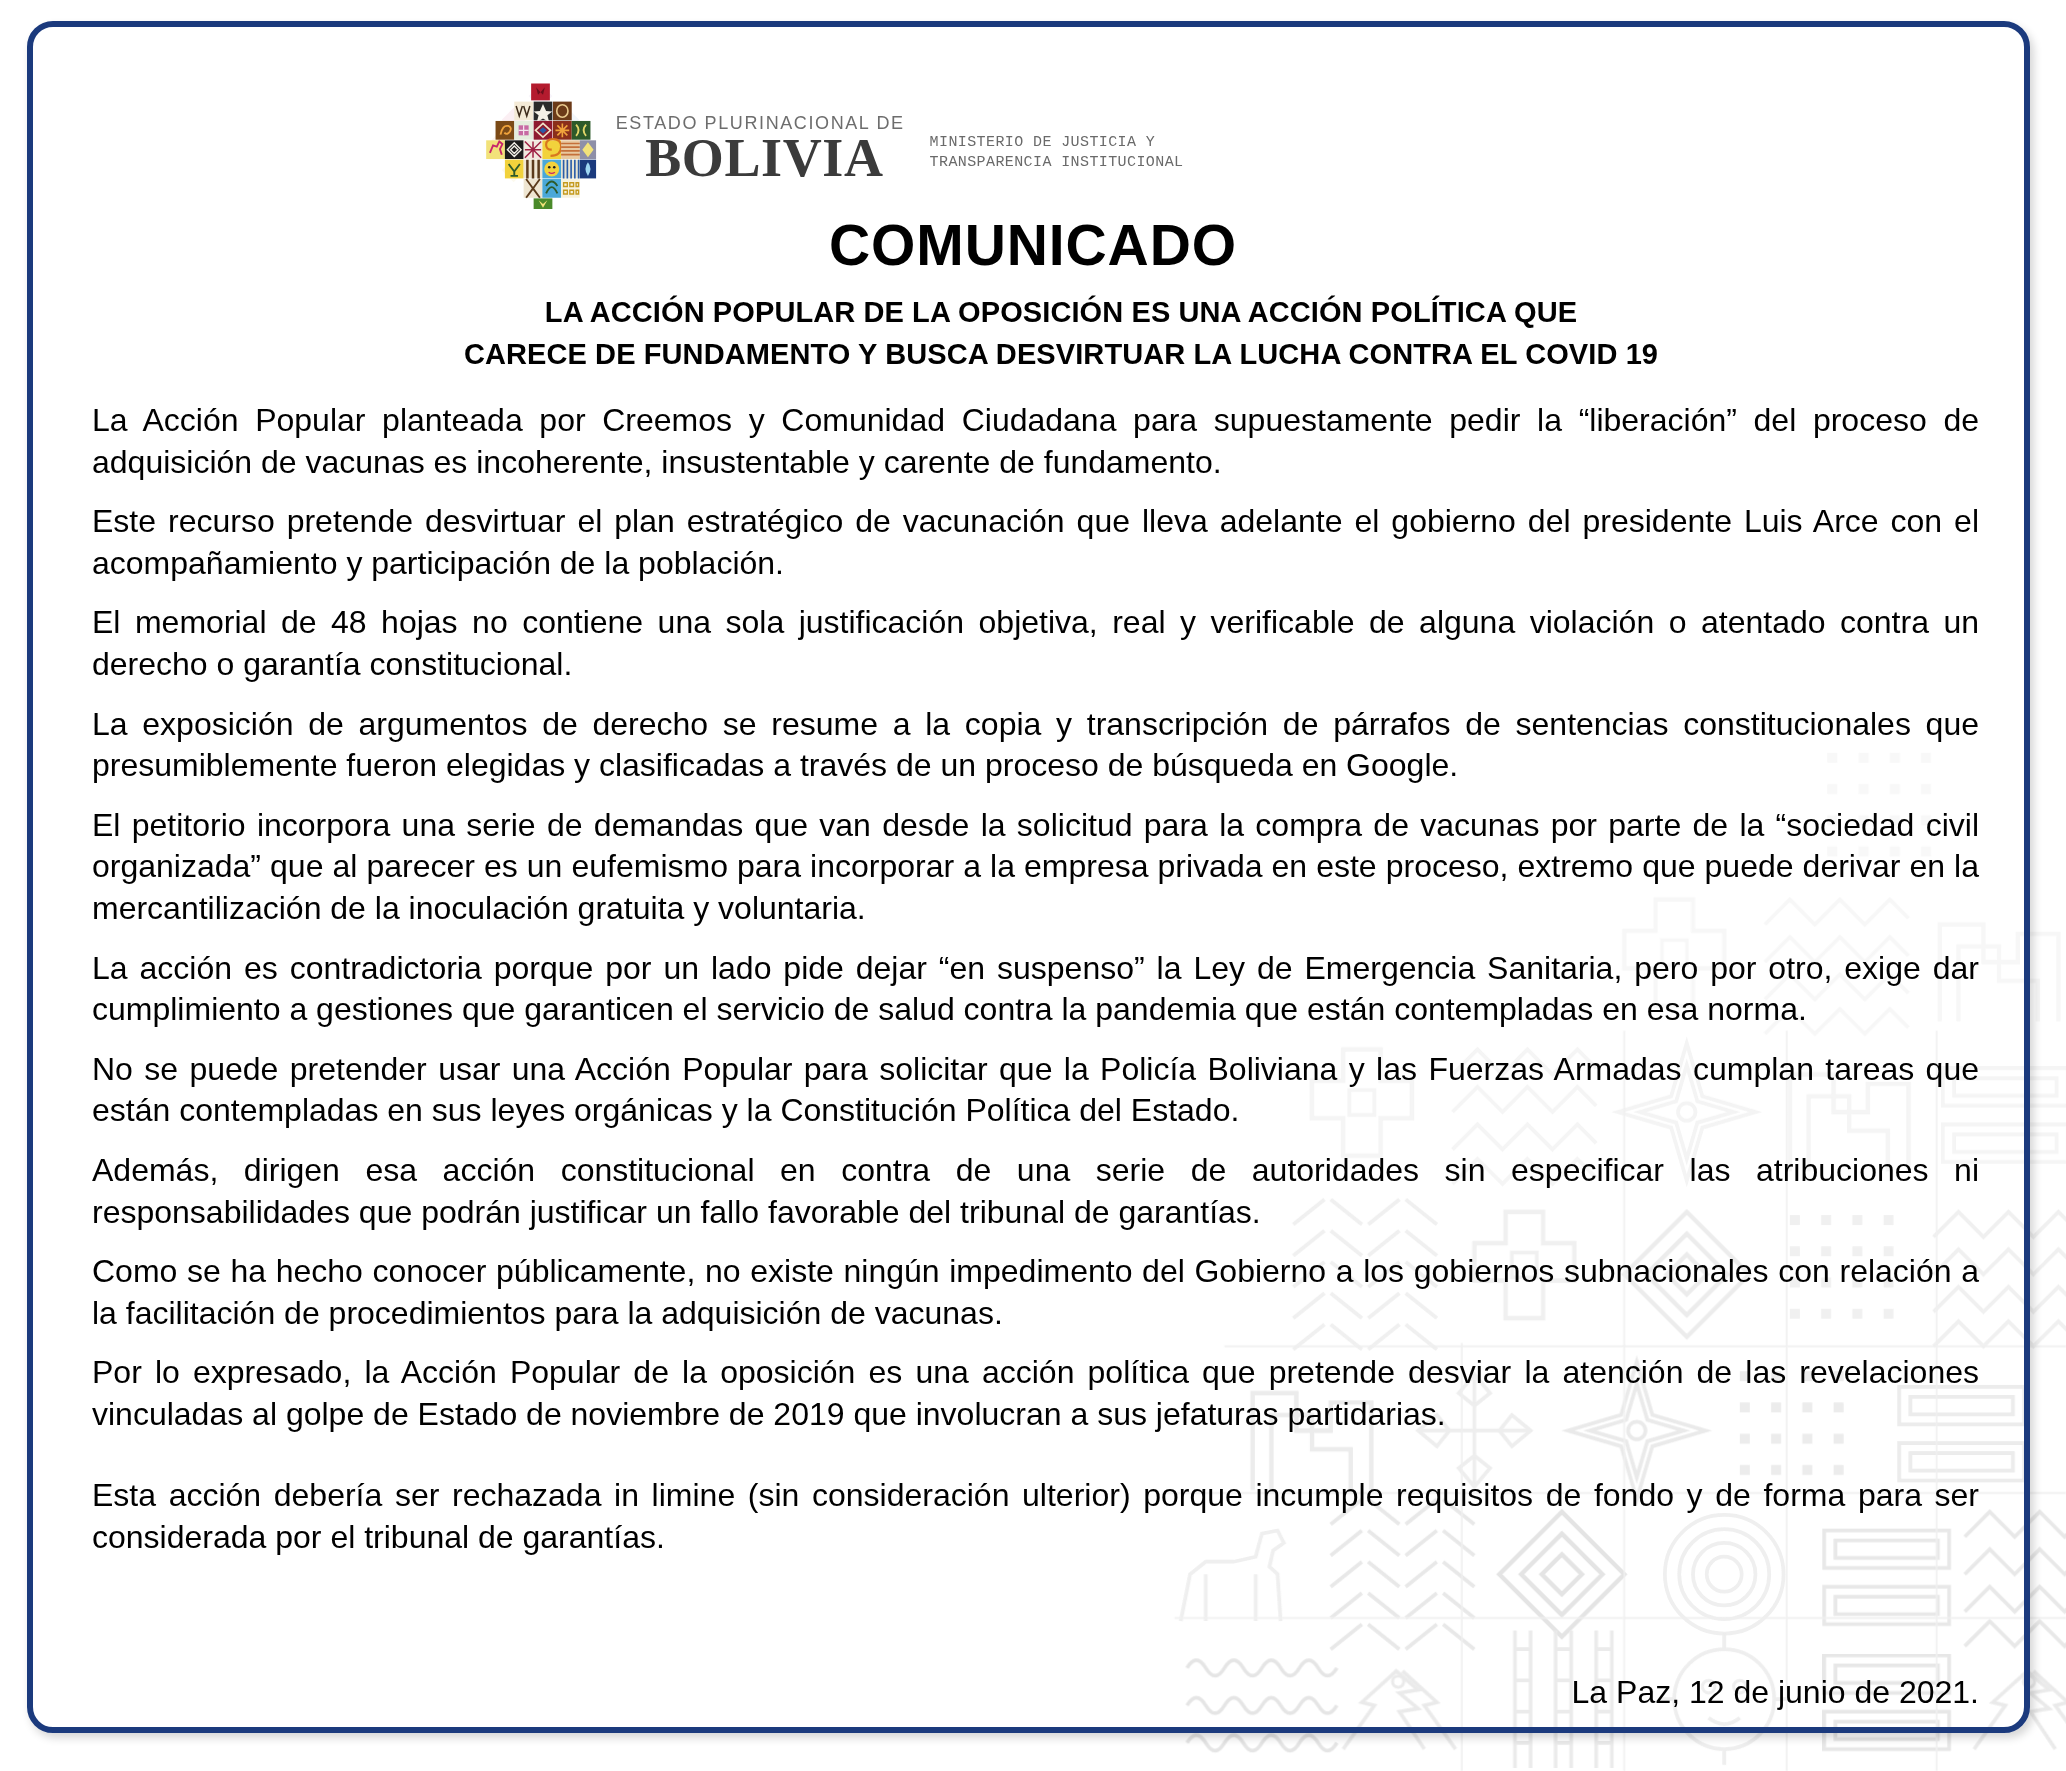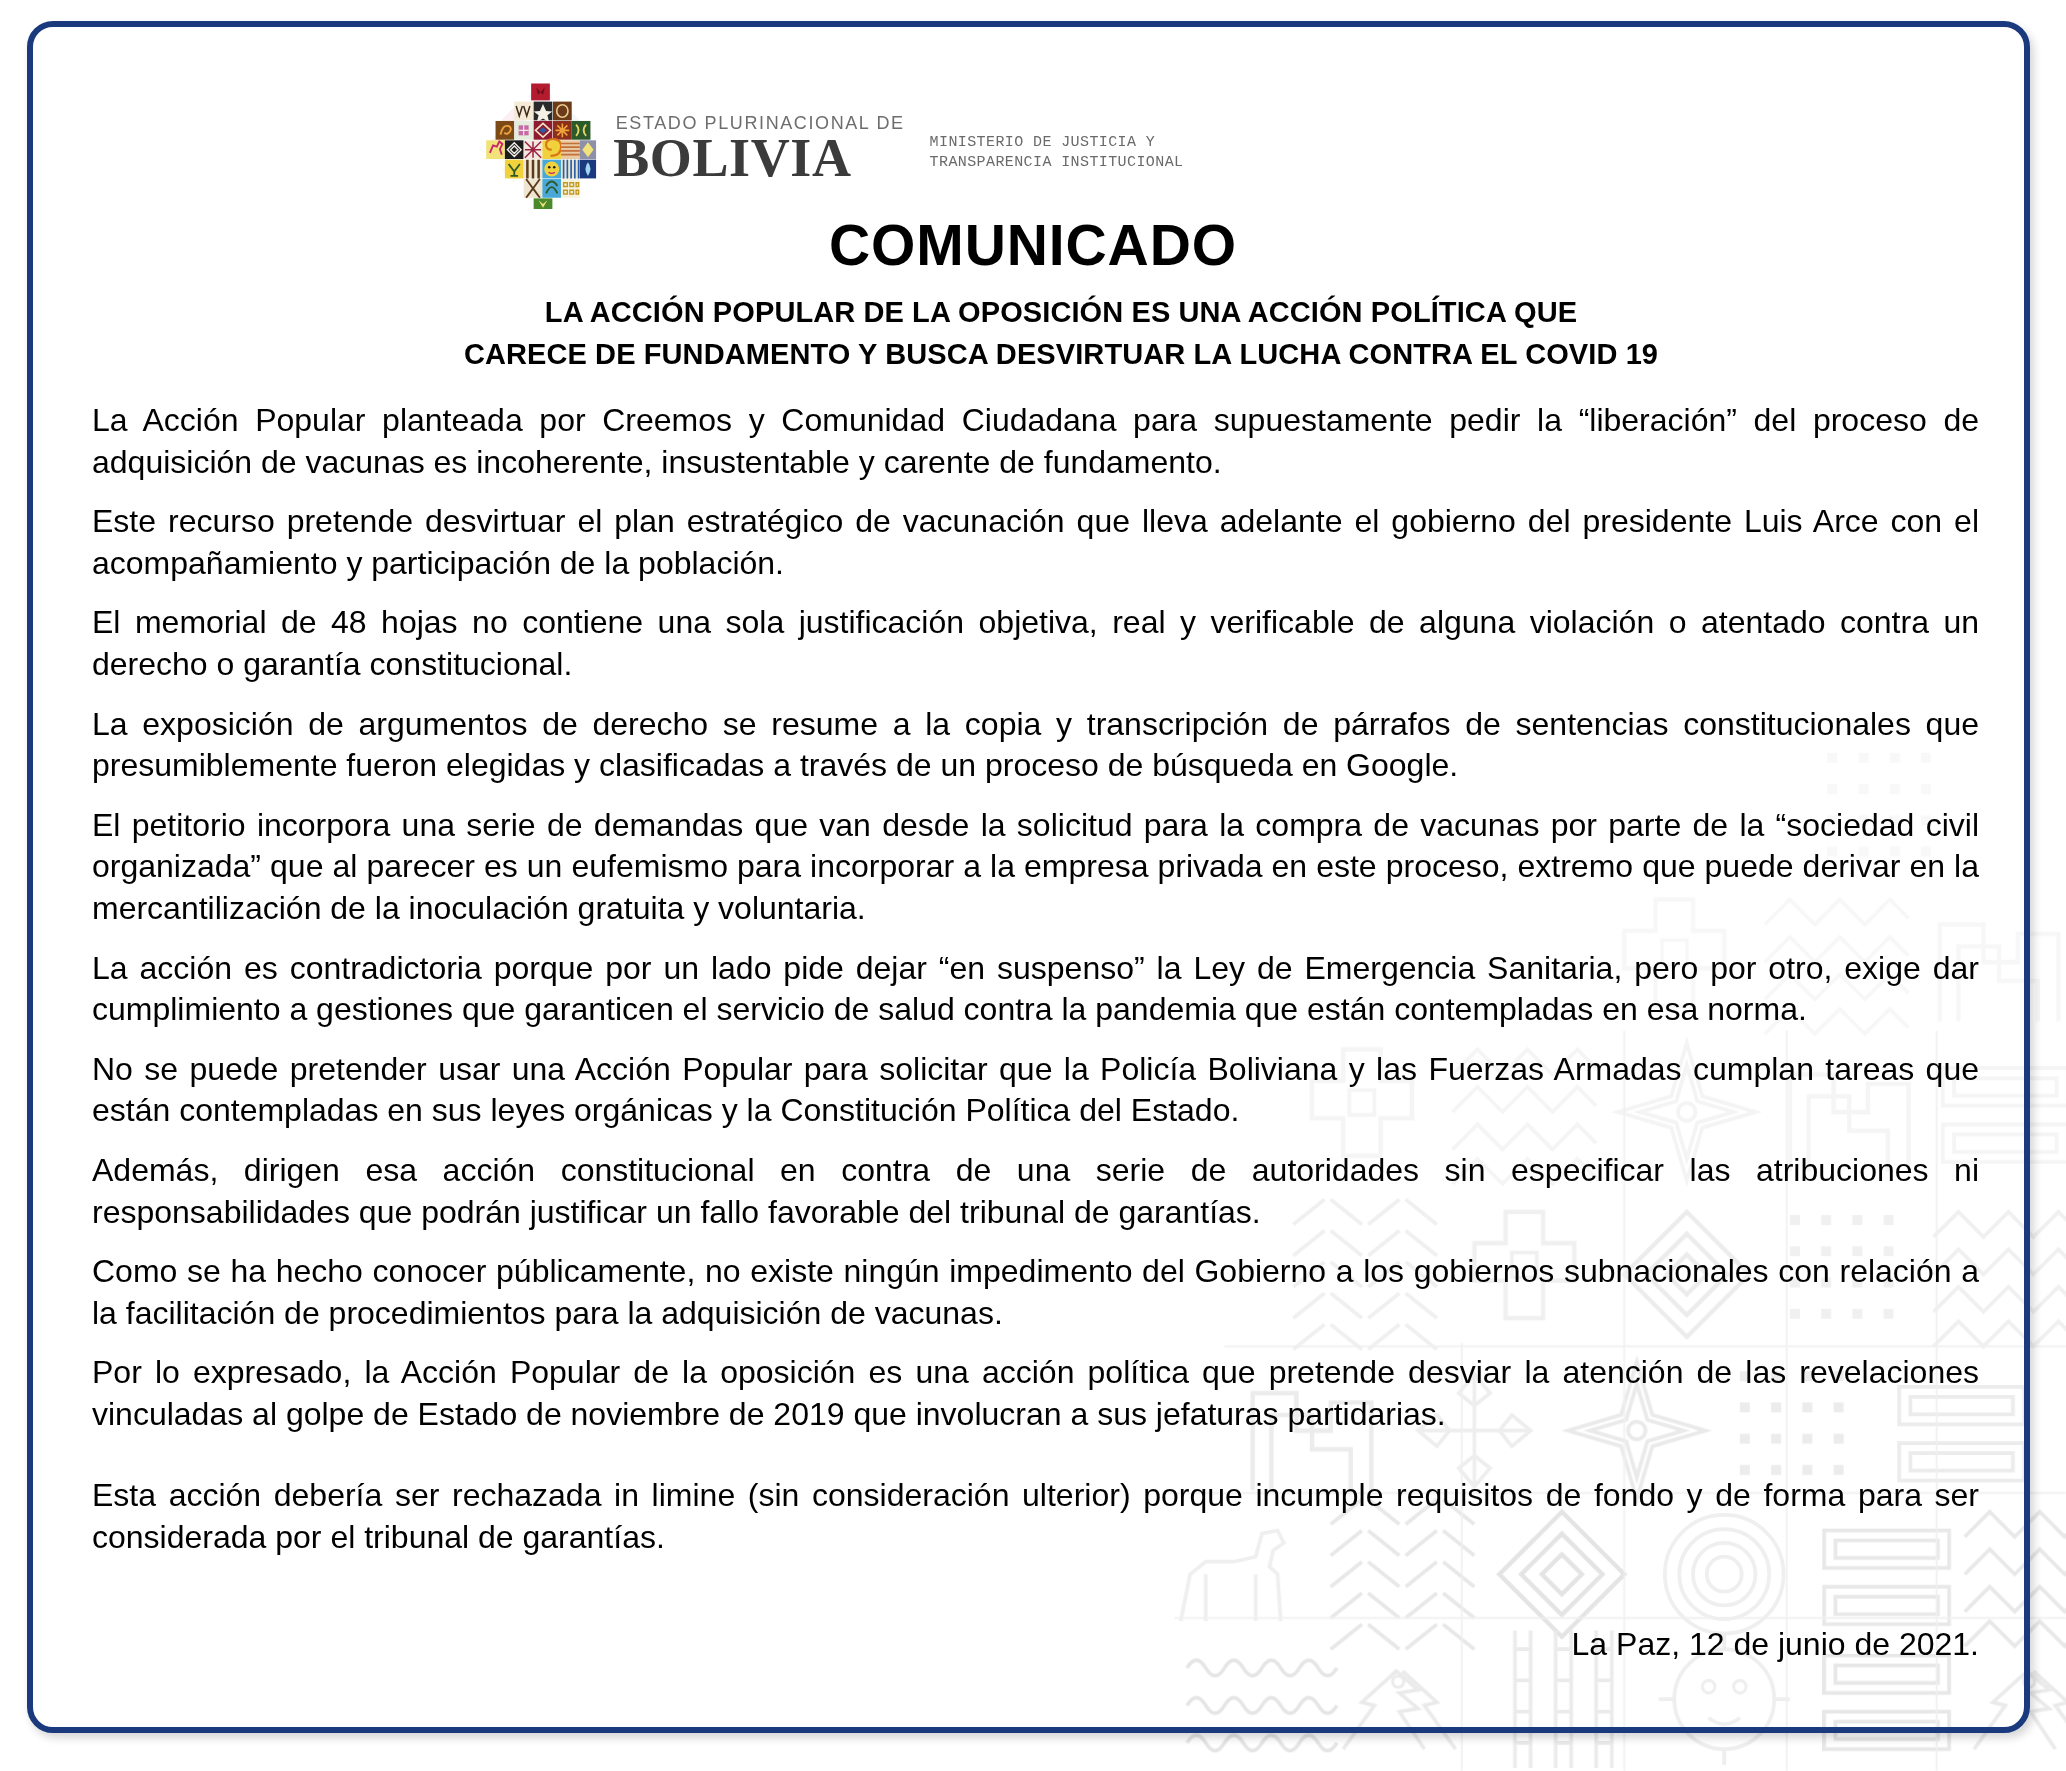--- a/index.html
+++ b/index.html
@@ -85,20 +85,21 @@
     margin-bottom: 1.2px;
     margin-left: 2.5px;
   }
   #wordmark-main {
     font-family: "Liberation Serif", serif;
     font-weight: bold;
     font-size: 54px;
     color: #3b3b3b;
     line-height: 0.93;
     letter-spacing: 0.6px;
+    margin-left: 32px;
   }
   #ministry-block {
     font-size: 15px;
     line-height: 1.33;
     color: #6a6a6a;
     letter-spacing: 0.4px;
     font-family: Liberation Mono, monospace;
     padding-top: 16.2px;
     flex: 0 0 auto;
   }
@@ -147,21 +148,21 @@
     text-justify: inter-word;
     color: #000;
     margin: 0 0 18px 0;
     font-family: "Liberation Sans", sans-serif;
     font-stretch: condensed;
   }
   .para:last-of-type { margin-bottom: 0; margin-top: 40px; }
 
   #signature-line {
     position: absolute;
-    top: 1626px;
+    top: 1674px;
     left: 0;
     width: 1979px;
     text-align: right;
     font-size: 32px;
     color: #000;
     font-family: "Liberation Sans", sans-serif;
   }
 </style>
 </head>
 <body>

